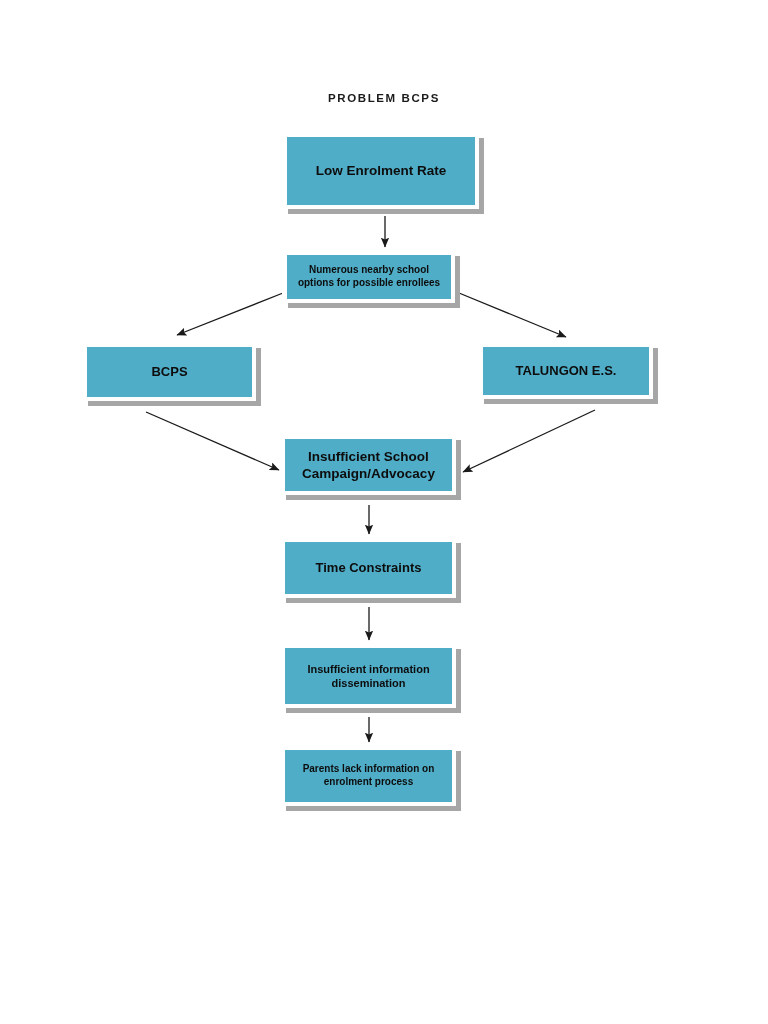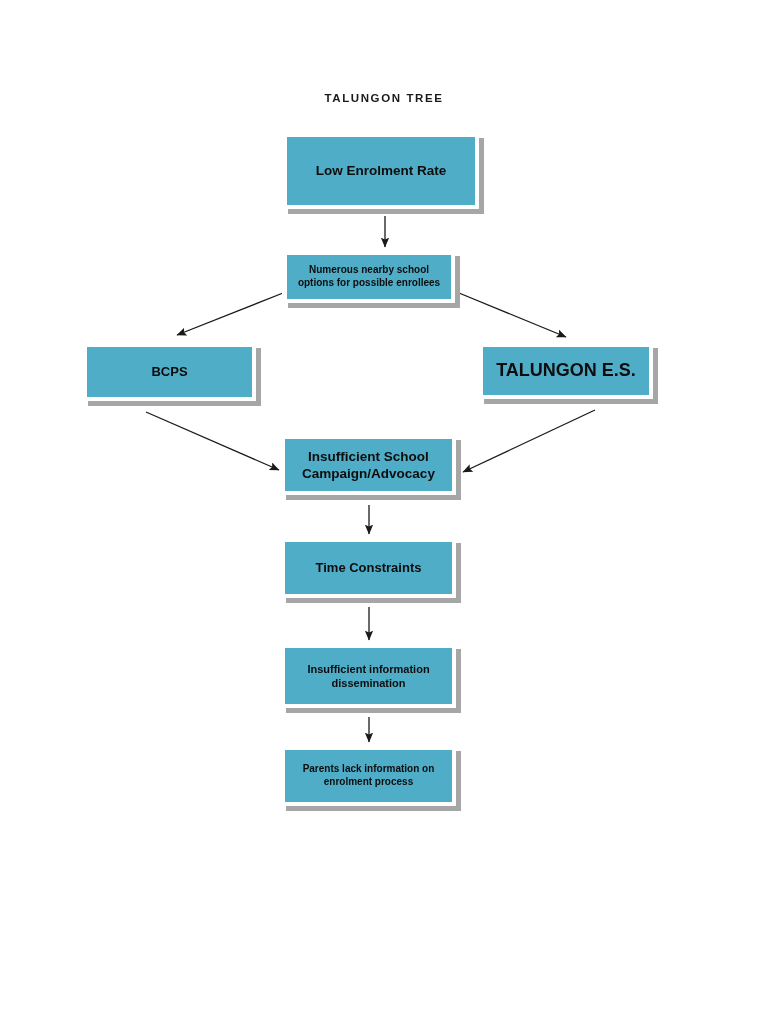--- a/index.html
+++ b/index.html
@@ -61,32 +61,32 @@
     padding: 2px 6px;
   }
   .node-label {
     display: block;
     white-space: pre-line;
   }
 
   .n-root   { left: 283px; top: 133px; width: 196px; height: 76px; font-size: 13.5px; }
   .n-cause  { left: 283px; top: 251px; width: 172px; height: 52px; font-size: 10px;  }
   .n-left   { left: 83px;  top: 343px; width: 173px; height: 58px; font-size: 13px;  }
-  .n-right  { left: 479px; top: 343px; width: 174px; height: 56px; font-size: 18px;  }
+  .n-right  { left: 479px; top: 343px; width: 174px; height: 56px; font-size: 13px;  }
   .n-mid    { left: 281px; top: 435px; width: 175px; height: 60px; font-size: 13.5px;}
   .n-time   { left: 281px; top: 538px; width: 175px; height: 60px; font-size: 13px;  }
   .n-info   { left: 281px; top: 644px; width: 175px; height: 64px; font-size: 11px; justify-content: center;  }
   .n-parent { left: 281px; top: 746px; width: 175px; height: 60px; font-size: 10px; text-align: center;  }
 </style>
 </head>
 <body>
 
 <div id="canvas">
 
-  <div class="page-title">TALUNGON TREE</div>
+  <div class="page-title">PROBLEM BCPS</div>
 
   <svg id="arrow-layer" viewBox="0 0 768 1024" width="768" height="1024" xmlns="http://www.w3.org/2000/svg">
     <defs>
       <marker id="ah" markerWidth="9" markerHeight="9" refX="7.2" refY="3.2" orient="auto" markerUnits="strokeWidth">
         <path d="M0,0 L7.6,3.2 L0,6.4 L1.5,3.2 z" fill="#1a1a1a"></path>
       </marker>
     </defs>
 
     <g stroke="#1a1a1a" stroke-width="1.3" fill="none" marker-end="url(#ah)">
       <line x1="385" y1="216" x2="385" y2="247"></line>

